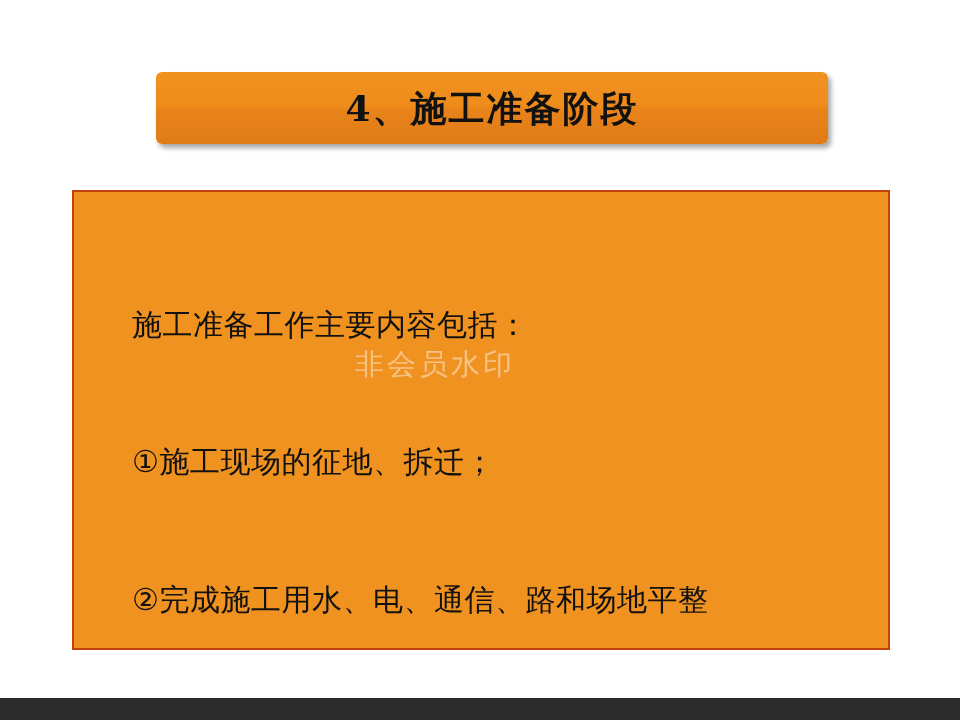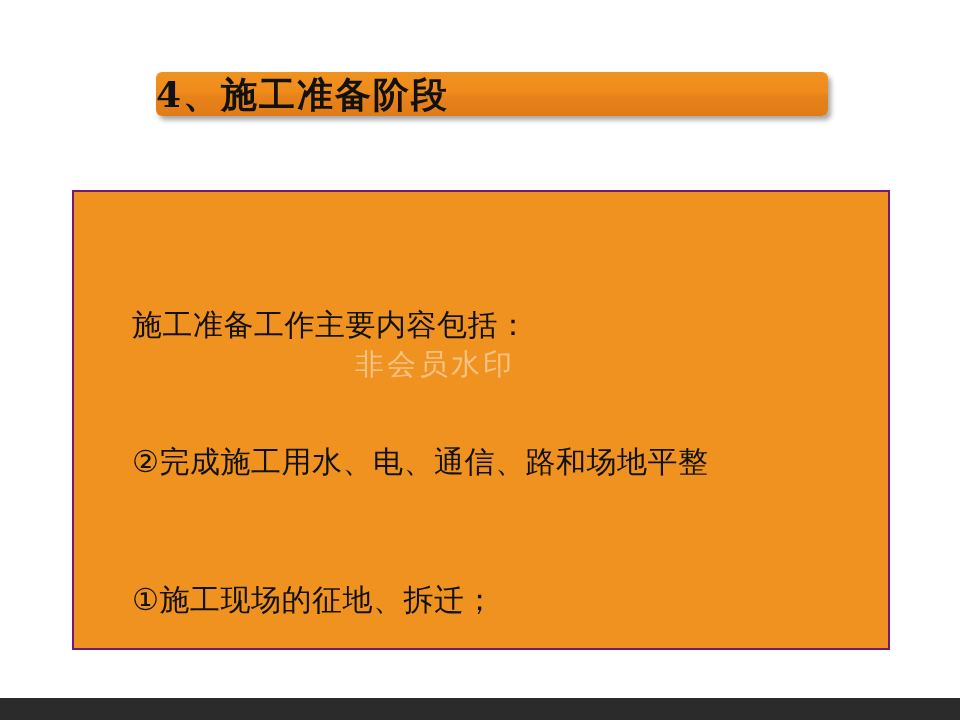--- a/index.html
+++ b/index.html
@@ -21,45 +21,46 @@
     width: 960px;
     height: 720px;
     background: #ffffff;
   }
   
   .title-banner {
     position: absolute;
     left: 156px;
     top: 72px;
     width: 672px;
-    height: 44px;
+    height: 72px;
     background: linear-gradient(to bottom, #f0921f 0%, #ef8c1b 45%, #e8821a 55%, #e07c17 100%);
     border-radius: 6px;
     box-shadow: 3px 4px 5px rgba(0,0,0,0.35);
     display: flex;
     align-items: center;
+    justify-content: center;
   }
   .title-text {
     font-family: "DejaVu Serif", "Liberation Serif", serif;
     font-weight: bold;
     font-size: 36px;
     color: #111111;
     letter-spacing: 2px;
     line-height: 1;
     white-space: nowrap;
   }
   
   .body-box {
     position: absolute;
     left: 72px;
     top: 190px;
     width: 818px;
     height: 460px;
     background: #f0921f;
-    border: 2px solid #701a75;
+    border: 2px solid #c2410c;
     box-sizing: border-box;
     padding: 18px 14px 2px 14px;
   }
   .body-text {
     font-family: "DejaVu Sans", "Liberation Sans", sans-serif;
     font-size: 30px;
     color: #111111;
     line-height: 1.53;
     text-indent: 0;
     white-space: pre-wrap;
@@ -100,22 +101,22 @@
 
 <div class="slide">
 
   <div class="title-banner">
     <span class="title-text">4、施工准备阶段</span>
   </div>
 
   <div class="body-box">
     <div class="body-text">
       <span class="body-line indent">施工准备工作主要内容包括：</span>
+      <span class="body-line indent">①施工现场的征地、拆迁；</span>
       <span class="body-line indent">②完成施工用水、电、通信、路和场地平整</span>
-      <span class="body-line indent">①施工现场的征地、拆迁；</span>
       <span class="body-line">等工程；</span>
       
       
       
       
       
     </div>
   </div>
 
   <div class="watermark">非会员水印</div>

